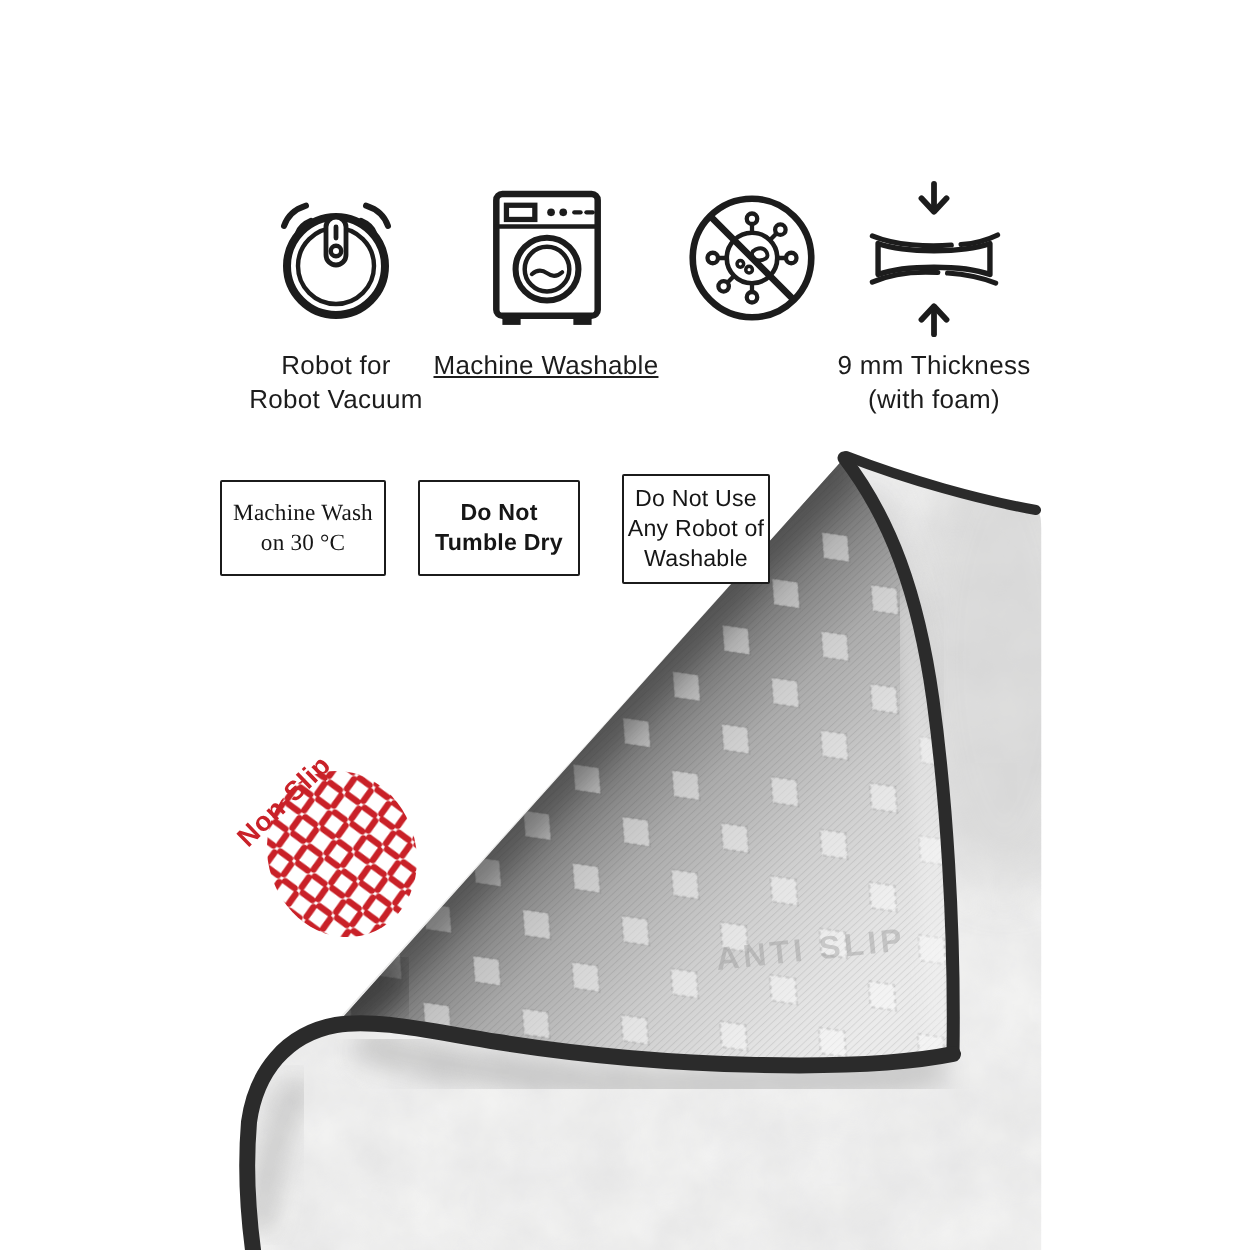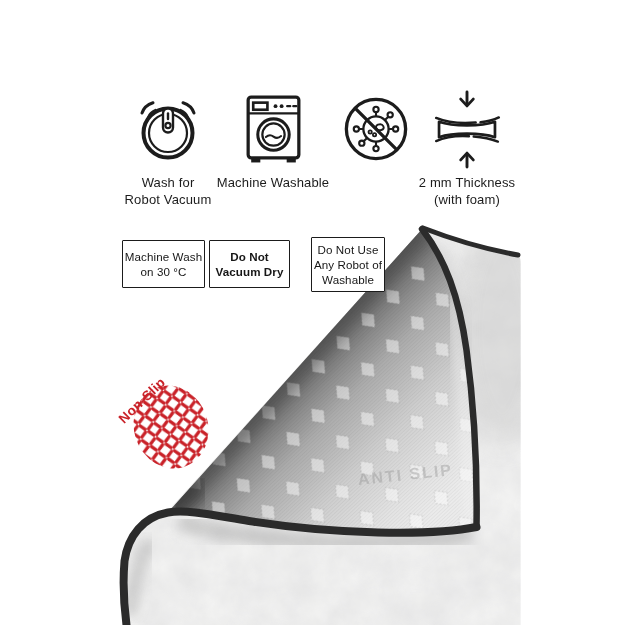--- a/index.html
+++ b/index.html
@@ -114,26 +114,26 @@
         <rect x="30" y="14.5" width="10" height="24" rx="5" stroke-width="2.4" fill="#ffffff"></rect>
         <line x1="35" y1="19.5" x2="35" y2="25" stroke-width="2.4"></line>
         <circle cx="35" cy="31.5" r="2.6" stroke-width="2.2"></circle>
         <path d="M9,19 Q11.5,11.5 20,8.8" stroke-width="3"></path>
         <path d="M15.5,23 Q17,18.5 22.5,16.2" stroke-width="2.6"></path>
         <path d="M61,19 Q58.5,11.5 50,8.8" stroke-width="3"></path>
         <path d="M54.5,23 Q53,18.5 47.5,16.2" stroke-width="2.6"></path>
       </svg>
     </div>
     <div class="label">
-      <span>Wash for</span>
+      <span>Robot for</span>
       <span>Robot Vacuum</span>
     </div>
   </div>
 
-  <div class="feature" style="left:211px;top:88px;">
+  <div class="feature" style="left:211px;top:88px;text-decoration:underline;">
     <div class="icon-holder">
       <svg width="57" height="73" viewBox="0 0 56 72" fill="none" stroke="#1c1c1c" stroke-linecap="round">
         <rect x="3" y="4" width="50" height="60" rx="3" stroke-width="3.2"></rect>
         <line x1="3" y1="20" x2="53" y2="20" stroke-width="2.2"></line>
         <rect x="8" y="9.5" width="14" height="7" stroke-width="2.6"></rect>
         <circle cx="30" cy="13" r="1.9" fill="#1c1c1c" stroke="none"></circle>
         <circle cx="36" cy="13" r="1.9" fill="#1c1c1c" stroke="none"></circle>
         <line x1="41.5" y1="13" x2="44.5" y2="13" stroke-width="2.2"></line>
         <line x1="47.5" y1="13" x2="50.5" y2="13" stroke-width="2.2"></line>
         <circle cx="28" cy="41" r="15.5" stroke-width="3"></circle>
@@ -181,32 +181,32 @@
         <path d="M4,30 C16,35 33,35.8 45,34.8" stroke-width="2.6"></path>
         <path d="M50,34.5 C58,33.8 64,32 69,29.5" stroke-width="2.6"></path>
         <path d="M7,34 C21,39 51,39 65,34 L65,50 C51,45 21,45 7,50 Z" stroke-width="2.8"></path>
         <path d="M4,54 C14,49.5 26,48.3 38,49" stroke-width="2.6"></path>
         <path d="M43,49.3 C53,50 61,51.8 68,54.5" stroke-width="2.6"></path>
         <line x1="36" y1="81" x2="36" y2="68" stroke-width="3"></line>
         <path d="M29.5,73.5 L36,66.5 L42.5,73.5" stroke-width="3"></path>
       </svg>
     </div>
     <div class="label">
-      <span>2 mm Thickness</span>
+      <span>9 mm Thickness</span>
       <span>(with foam)</span>
     </div>
   </div>
 
-  <div class="care-box" style="left:122px;top:240px;width:81px;height:46px;">
+  <div class="care-box" style="left:110px;top:240px;width:81px;height:46px;font-family:Liberation Serif, serif;">
     <span>Machine Wash</span>
     <span>on 30 °C</span>
   </div>
   <div class="care-box" style="left:209px;top:240px;width:79px;height:46px;font-weight:bold;">
     <span>Do Not</span>
-    <span>Vacuum Dry</span>
+    <span>Tumble Dry</span>
   </div>
   <div class="care-box" style="left:311px;top:237px;width:72px;height:53px;">
     <span>Do Not Use</span>
     <span>Any Robot of</span>
     <span>Washable</span>
   </div>
 
   <div class="nonslip-text">Non-Slip</div>
 
   <svg class="hatch" width="94" height="92" viewBox="0 0 94 92">

